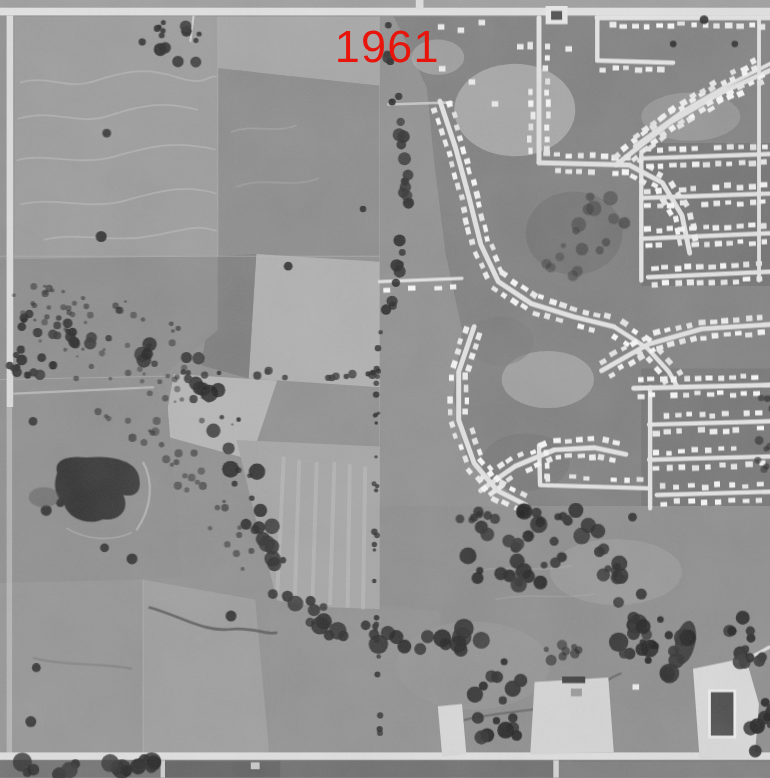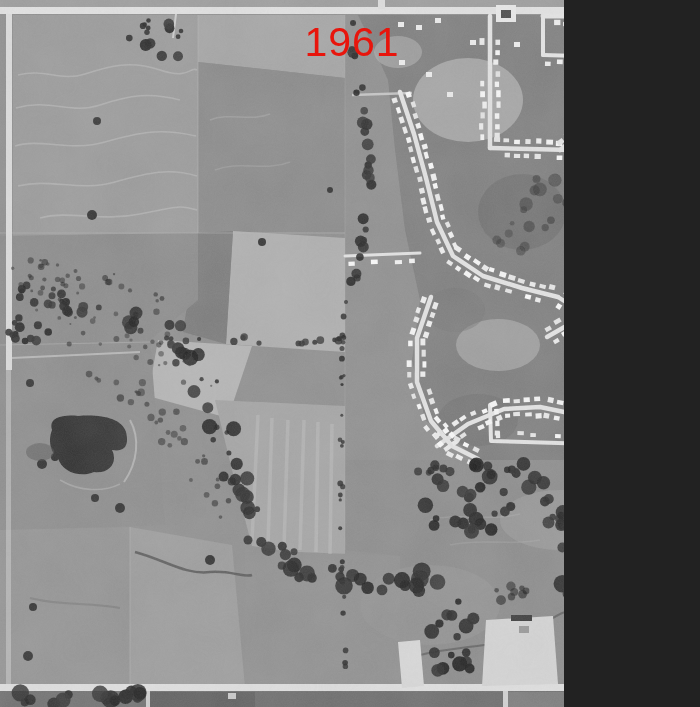--- a/index.html
+++ b/index.html
@@ -1,16 +1,16 @@
 <!DOCTYPE html>
 <html><head>
 <meta charset="utf-8">
 <style>
   html,body{margin:0;padding:0;background:#222;}
-  #shot{position:relative;width:564px;height:707px;overflow:hidden;background:#8f8f8f;
+  #shot{position:relative;width:700px;height:707px;overflow:hidden;background:#8f8f8f;
         font-family:"Liberation Sans",sans-serif;}
   #shot svg{display:block;}
   text.year{font:400 41px "Liberation Sans",sans-serif;letter-spacing:1px;}
 </style>
 </head>
 <body>
 
 <div id="shot">
 <svg width="700" height="707" viewBox="0 0 700 707">
   <defs>

